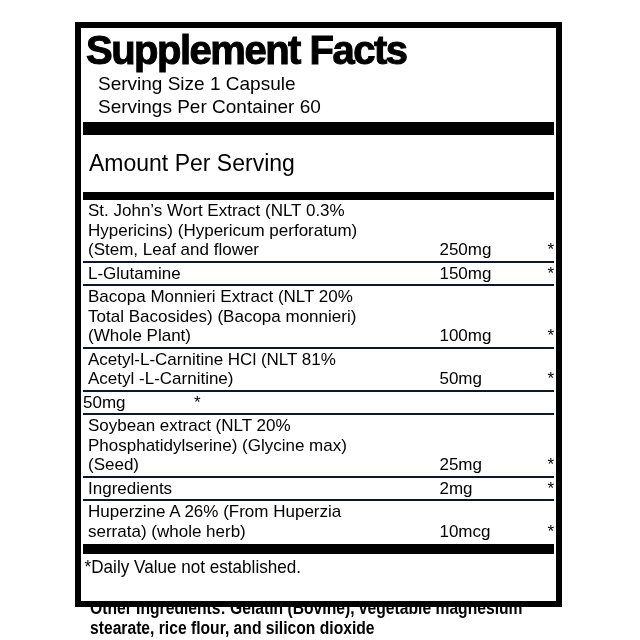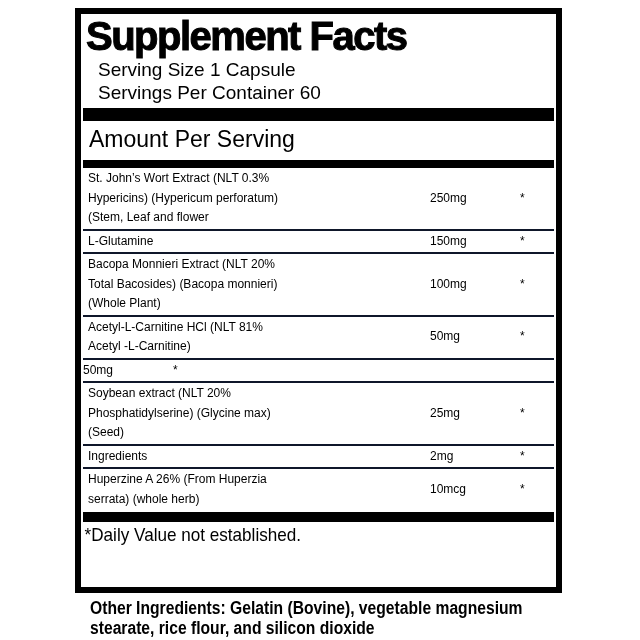--- a/index.html
+++ b/index.html
@@ -14,21 +14,21 @@
   .page {
     position: relative;
     width: 640px;
     height: 640px;
     background: #ffffff;
     overflow: hidden;
   }
   .panel {
     position: absolute;
     left: 75px;
-    top: 8px;
+    top: 22px;
     width: 487px;
     height: 585px;
     box-sizing: border-box;
     border: 6px solid #000000;
     background: #ffffff;
     overflow: hidden;
   }
   .title {
     margin: 2px 0 0 5px;
     font-size: 40px;
@@ -47,29 +47,31 @@
     margin: 0 2px;
   }
   .bar-top    { height: 13px; margin-top: 4px; }
   .bar-head   { height: 8px; }
   .bar-bottom { height: 10px; margin-top: 2px; }
   .col-header {
     display: flex;
     justify-content: space-between;
     align-items: baseline;
     font-size: 23px;
-    padding: 5px 8px 7px 8px;
+    padding: 5px 8px 15px 8px;
+    margin-top: 10px;
   }
   .rows { margin: 0 2px; }
   .row {
     display: flex;
-    align-items: center;
+    align-items: flex-end;
     padding: 1px 0 1px 0;
-    font-size: 12px;
+    font-size: 17px;
     line-height: 19.5px;
+    gap: 21px;
   }
   .row + .row { border-top: 2px solid #0f172a; }
   .row .name {
     width: 342px;
     padding-left: 5px;
     white-space: pre-line;
   }
   .row .amount { width: 90px; }
   .row .dv { flex: 1; }
   .footnote {

